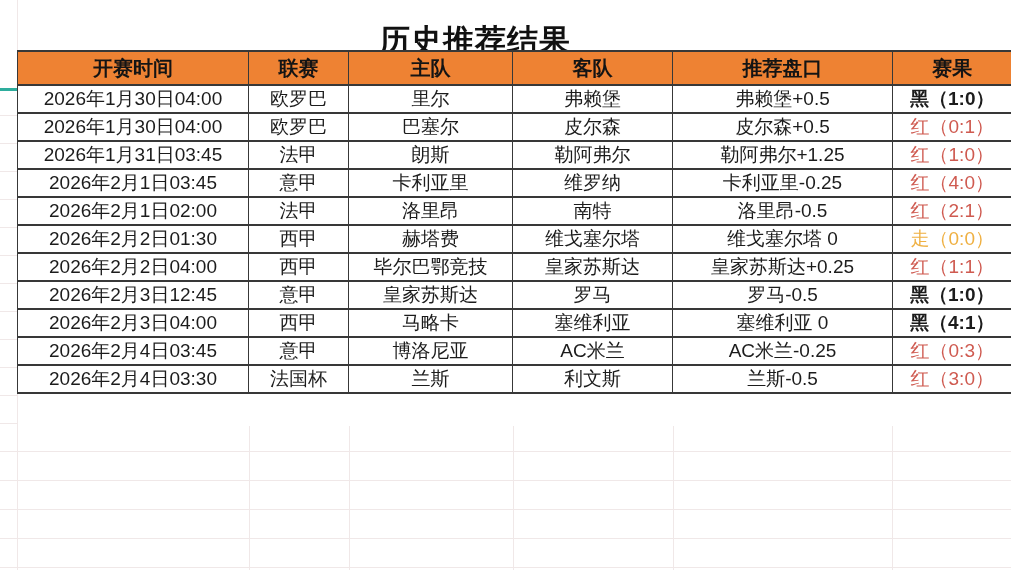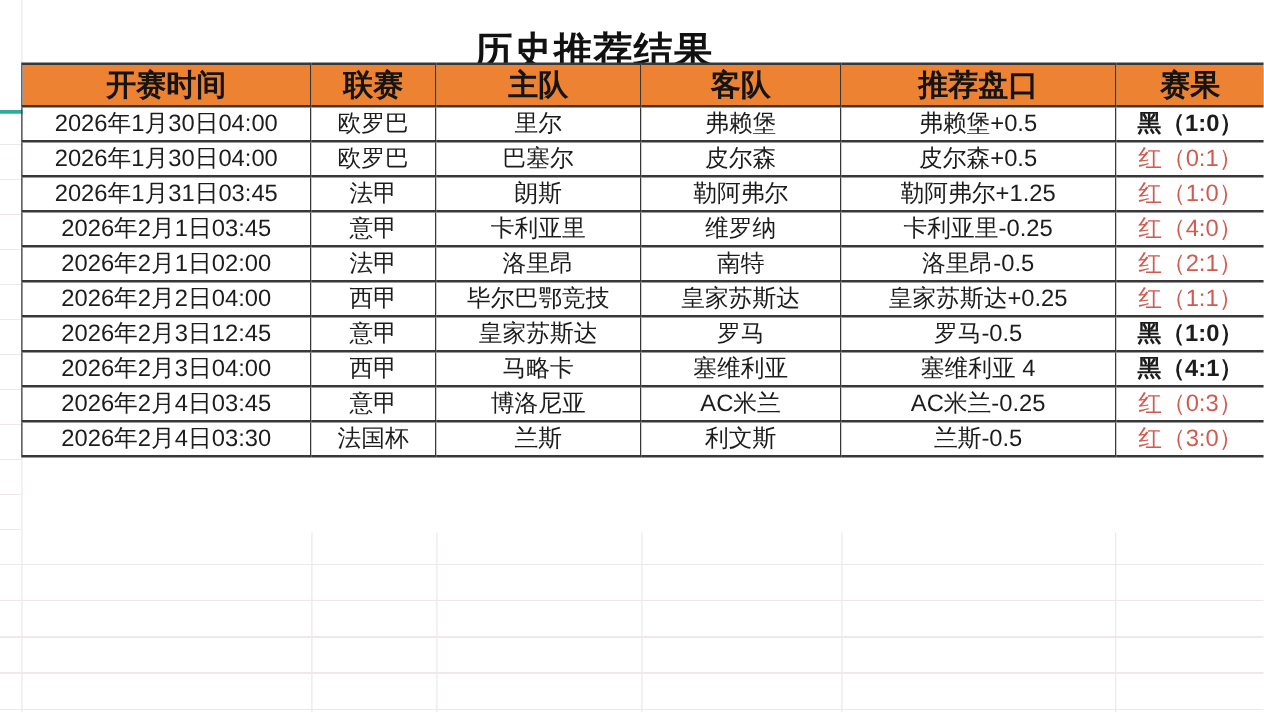--- a/index.html
+++ b/index.html
@@ -72,21 +72,21 @@
     border-right: 1px solid var(--border);
     text-align: center;
     vertical-align: middle;
     overflow: hidden;
     white-space: nowrap;
     background: #ffffff;
   }
   .tbl th {
     height: 34px;
     background: var(--header-bg);
-    font-size: 24px;
+    font-size: 20px;
     font-weight: bold;
     color: #141414;
   }
   .tbl td {
     height: 24px;
     font-size: 19px;
   }
   .tbl tr > *:last-child { border-right: none; }
   .res-black { color: var(--result-black); font-weight: bold; }
   .res-red   { color: var(--result-red); margin-top: 37px; }
@@ -168,20 +168,28 @@
 
   <tr>
     <td>2026年2月1日02:00</td>
     <td>法甲</td>
     <td>洛里昂</td>
     <td>南特</td>
     <td>洛里昂-0.5</td>
     <td class="res-red">红（2:1）</td>
   </tr>
 
+  <tr>
+    <td>2026年2月2日01:30</td>
+    <td>西甲</td>
+    <td>赫塔费</td>
+    <td>维戈塞尔塔</td>
+    <td>维戈塞尔塔 0</td>
+    <td class="res-push">走（0:0）</td>
+  </tr>
 
   <tr>
     <td>2026年2月2日04:00</td>
     <td>西甲</td>
     <td>毕尔巴鄂竞技</td>
     <td>皇家苏斯达</td>
     <td>皇家苏斯达+0.25</td>
     <td class="res-red">红（1:1）</td>
   </tr>
 
@@ -192,21 +200,21 @@
     <td>罗马</td>
     <td>罗马-0.5</td>
     <td class="res-black">黑（1:0）</td>
   </tr>
 
   <tr>
     <td>2026年2月3日04:00</td>
     <td>西甲</td>
     <td>马略卡</td>
     <td>塞维利亚</td>
-    <td>塞维利亚 4</td>
+    <td>塞维利亚 0</td>
     <td class="res-black">黑（4:1）</td>
   </tr>
 
   <tr>
     <td>2026年2月4日03:45</td>
     <td>意甲</td>
     <td>博洛尼亚</td>
     <td>AC米兰</td>
     <td>AC米兰-0.25</td>
     <td class="res-red">红（0:3）</td>

